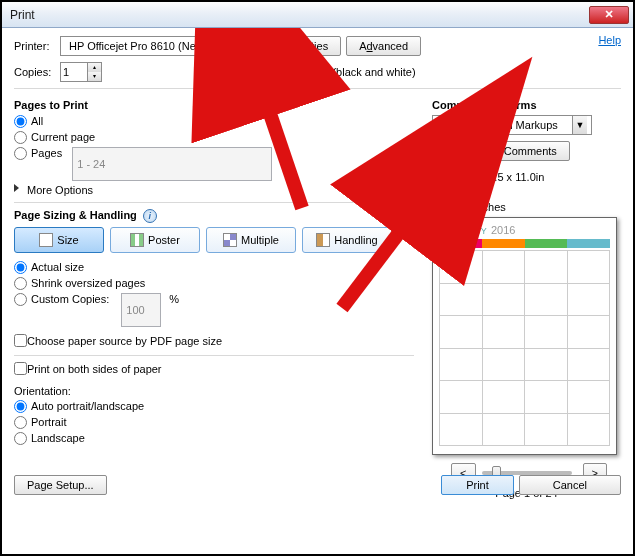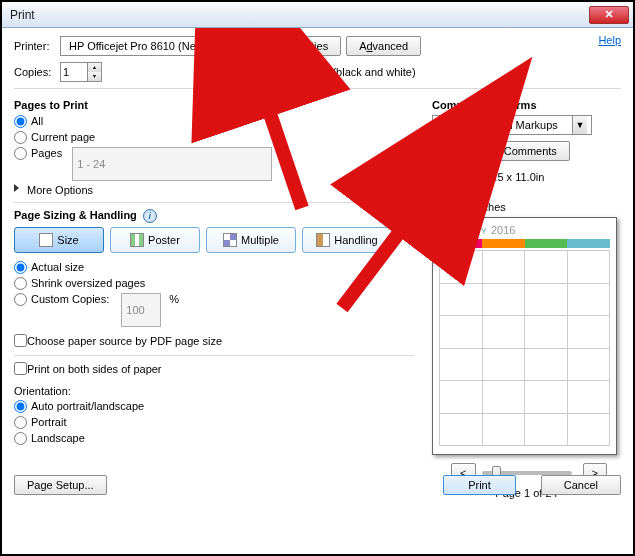--- a/index.html
+++ b/index.html
@@ -42,21 +42,21 @@
 .cal-year { color: #999; }
 .cal-hdr { display: flex; margin-top: 3px; }
 .cal-hdr div { flex: 1; height: 9px; }
 .cal-grid { display: grid; grid-template-columns: repeat(4,1fr); grid-template-rows: repeat(6,1fr); height: 196px; border-left: 1px solid #ccc; border-top: 1px solid #ccc; margin-top: 2px; }
 .cal-grid div { border-right: 1px solid #ccc; border-bottom: 1px solid #ccc; }
 .navrow { display: flex; align-items: center; justify-content: center; gap: 6px; margin-top: 8px; }
 .navrow .btn { height: 20px; padding: 0 8px; }
 .slider { width: 90px; height: 4px; background: #bbb; border-radius: 2px; position: relative; }
 .slider .thumb { position: absolute; left: 10px; top: -5px; width: 9px; height: 14px; background: linear-gradient(#f6f6f6,#dcdcdc); border: 1px solid #888; border-radius: 2px; }
 .pagelbl { text-align: center; margin-top: 4px; }
-.footer { position: absolute; left: 12px; right: 12px; bottom: 10px; display: flex; align-items: center; gap: 20px; }
+.footer { position: absolute; left: 12px; right: 12px; bottom: 10px; display: flex; align-items: center; }
 .footer .spacer { flex: 1; }
 .hr { border-top: 1px solid #d9d9d9; margin: 6px 0; }
 .arrow-annot { position: absolute; pointer-events: none; }
 </style>
 </head>
 <body>
 
 <div class="titlebar">
   <span class="title">Print</span>
   <div class="close">✕</div>
@@ -230,21 +230,21 @@
         <div class="btn">&gt;</div>
       </div>
       <div class="pagelbl">Page 1 of 24</div>
     </div>
   </div>
 
   <div class="footer">
     <div class="btn" style="margin-left:0">Page Setup...</div>
     <div class="spacer"></div>
     <div class="btn" style="padding:0 24px;border-color:#3a8cd6;background:linear-gradient(#eaf3fc,#cfe5f8)">Print</div>
-    <div class="btn" style="padding:0 22px">Cancel</div>
+    <div class="btn" style="padding:0 33px">Cancel</div>
   </div>
 
   <svg class="arrow-annot" style="left:0;top:0" width="635" height="556">
     <defs>
         <marker id="ah" markerWidth="18" markerHeight="18" refX="2" refY="6" orient="auto">
           <path d="M0,0 L0,12 L16,6 z" fill="#d11"></path>
         </marker>
       </defs>
     <line x1="300" y1="180" x2="260" y2="62" stroke="#d11" stroke-width="14" marker-end="url(#ah)"></line>
     <line x1="340" y1="280" x2="412" y2="185" stroke="#d11" stroke-width="14" marker-end="url(#ah)"></line>

